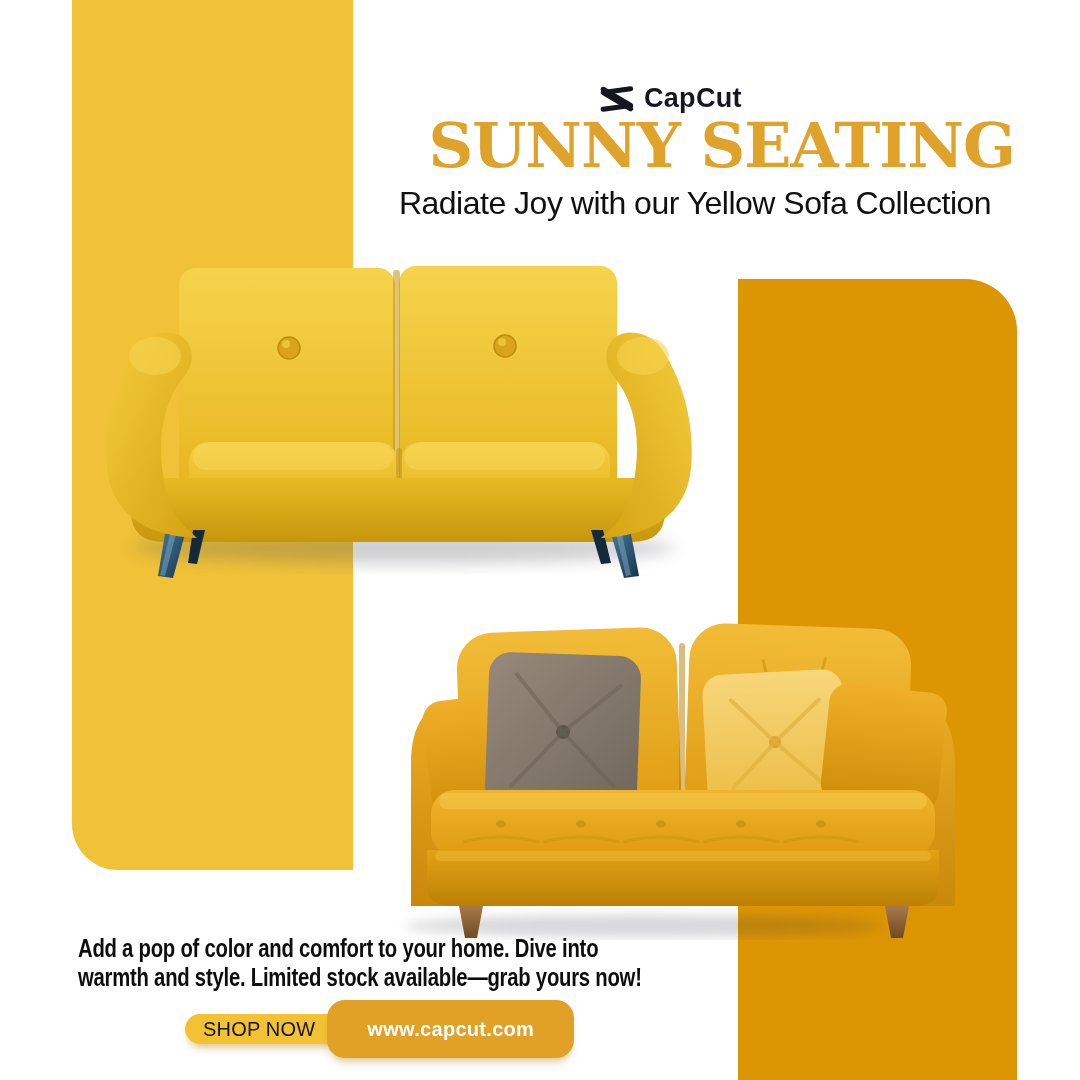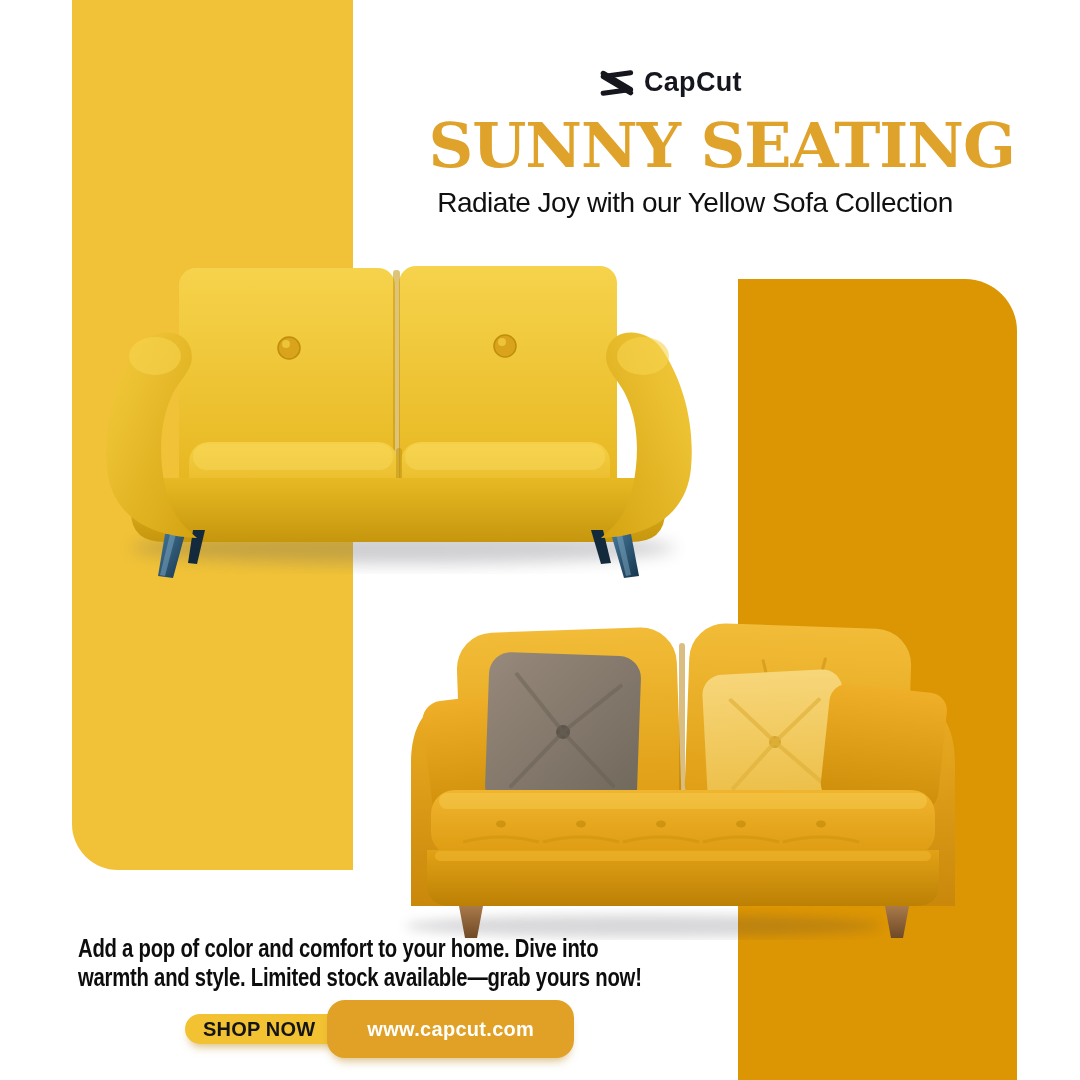--- a/index.html
+++ b/index.html
@@ -14,53 +14,53 @@
     background:var(--c-left-panel,#F1C237);
     border-radius:0 0 0 46px;z-index:1;
   }
   .panel-right{
     position:absolute;left:738px;top:279px;width:279px;height:801px;
     background:var(--c-right-panel,#DC9503);
     border-radius:0 52px 0 0;z-index:1;
   }
   
   .logo{
-    position:absolute;left:594px;top:64px;display:flex;align-items:center;gap:10px;z-index:5;
+    position:absolute;left:594px;top:80px;display:flex;align-items:center;gap:10px;z-index:5;
   }
   .logo-text{
     font-weight:700;font-size:27px;letter-spacing:.3px;color:var(--c-logo-text,#15161E);
   }
   
   .headline{
     position:absolute;left:375px;top:110px;width:640px;text-align:right;z-index:5;
     font-family:"DejaVu Serif",serif;font-weight:700;font-size:62px;line-height:72px;
     letter-spacing:-1px;color:var(--c-headline,#DFA22A);margin:0;
   }
   .subheadline{
     position:absolute;left:375px;top:186px;width:640px;text-align:center;z-index:5;
-    font-weight:500;font-size:28px;line-height:34px;letter-spacing:-.5px;
+    font-weight:500;font-size:32px;line-height:34px;letter-spacing:-.5px;
     color:var(--c-subheadline-text,#101010);
   }
   
   .sofa-top{position:absolute;left:93px;top:246px;width:612px;height:334px;z-index:3;}
   .sofa-bottom{position:absolute;left:393px;top:604px;width:580px;height:336px;z-index:3;}
   figure{margin:0;}
   
   .body-copy{
     position:absolute;left:78px;top:934px;z-index:5;
     transform:scaleX(.78);transform-origin:left top;
     font-weight:700;font-size:26px;line-height:29px;letter-spacing:-.3px;
     color:var(--c-body-text,#0D0D0D);white-space:nowrap;
   }
   
   .cta-row{position:absolute;left:185px;top:1000px;display:flex;align-items:center;z-index:6;}
   .shop-pill{
     height:30px;padding:0 46px 0 18px;border-radius:17px;border:none;cursor:pointer;
     background:var(--c-shop-button-bg,#F2C233);display:flex;align-items:center;
-    font-family:"Liberation Sans",sans-serif;font-weight:700;font-size:20px;
+    font-family:"Liberation Sans",sans-serif;font-weight:400;font-size:20px;
     letter-spacing:.2px;color:var(--c-shop-button-text,#141414);
     box-shadow:0 7px 9px -4px rgba(190,140,30,.55);
   }
   .url-pill{
     height:34px;margin-left:-34px;padding:12px 40px;border-radius:18px;cursor:pointer;
     background:var(--c-website-pill-bg,#E0A126);display:flex;align-items:center;
     font-weight:700;font-size:20px;letter-spacing:.3px;
     color:var(--c-website-pill-text,#FFFFFF);
     box-shadow:0 7px 9px -4px rgba(185,130,20,.5);position:relative;z-index:2;
   }

